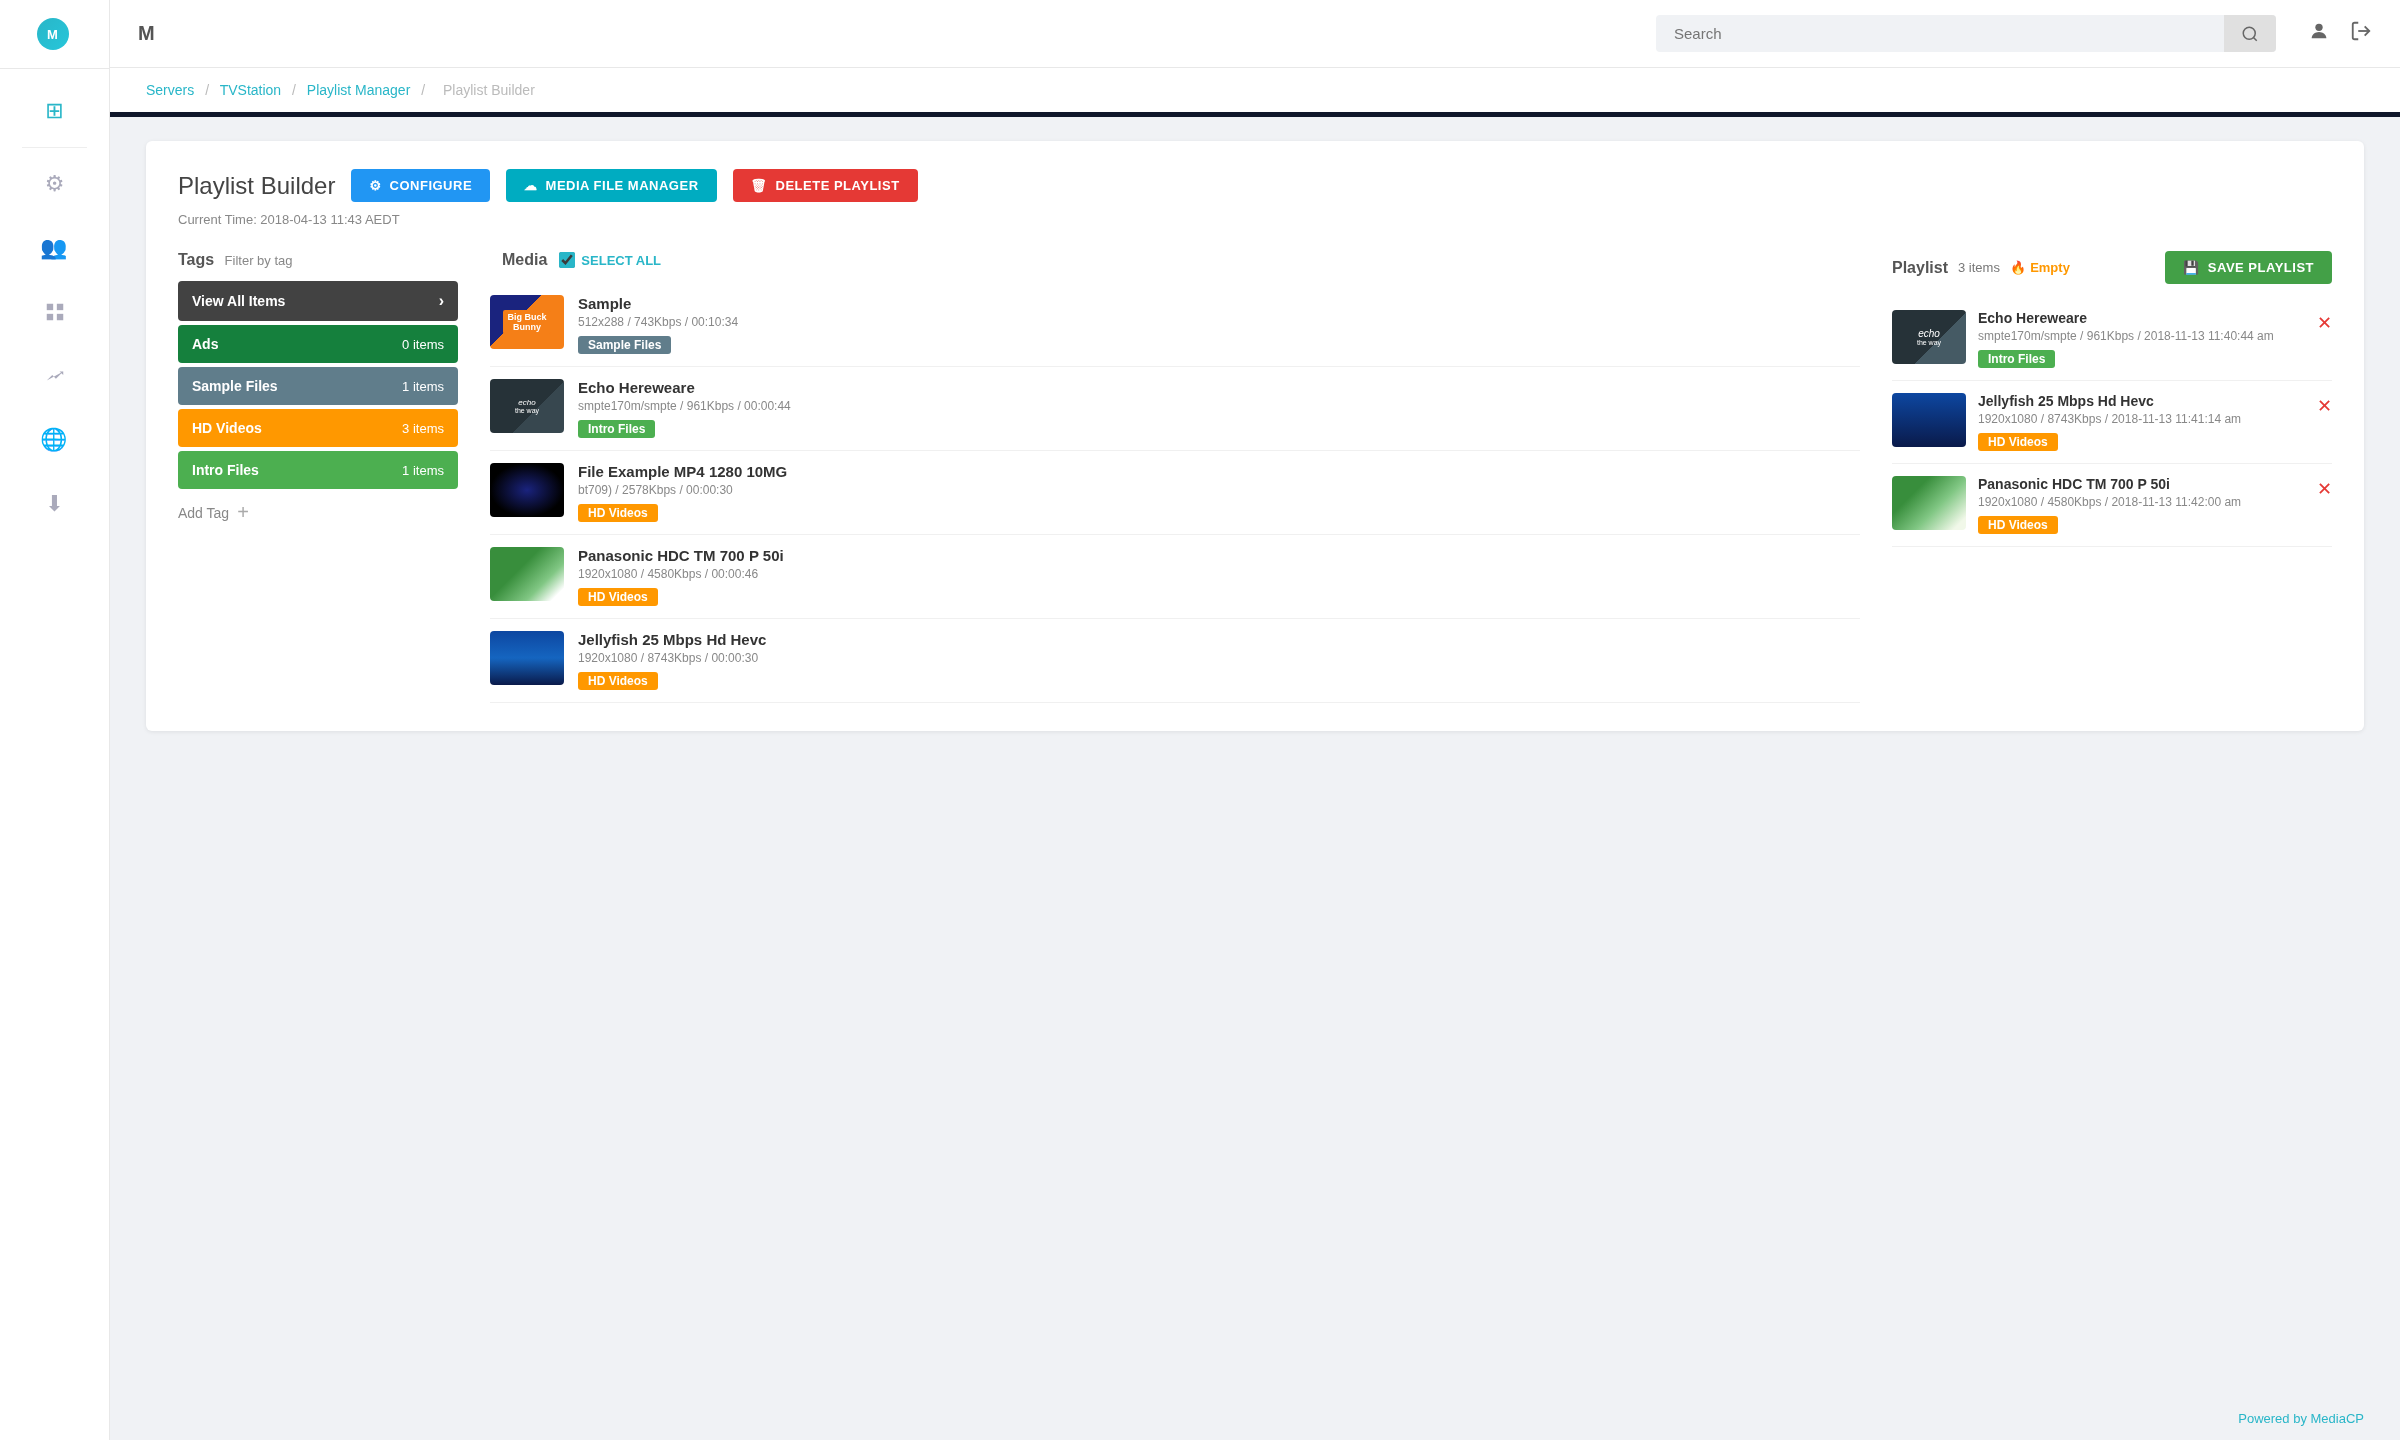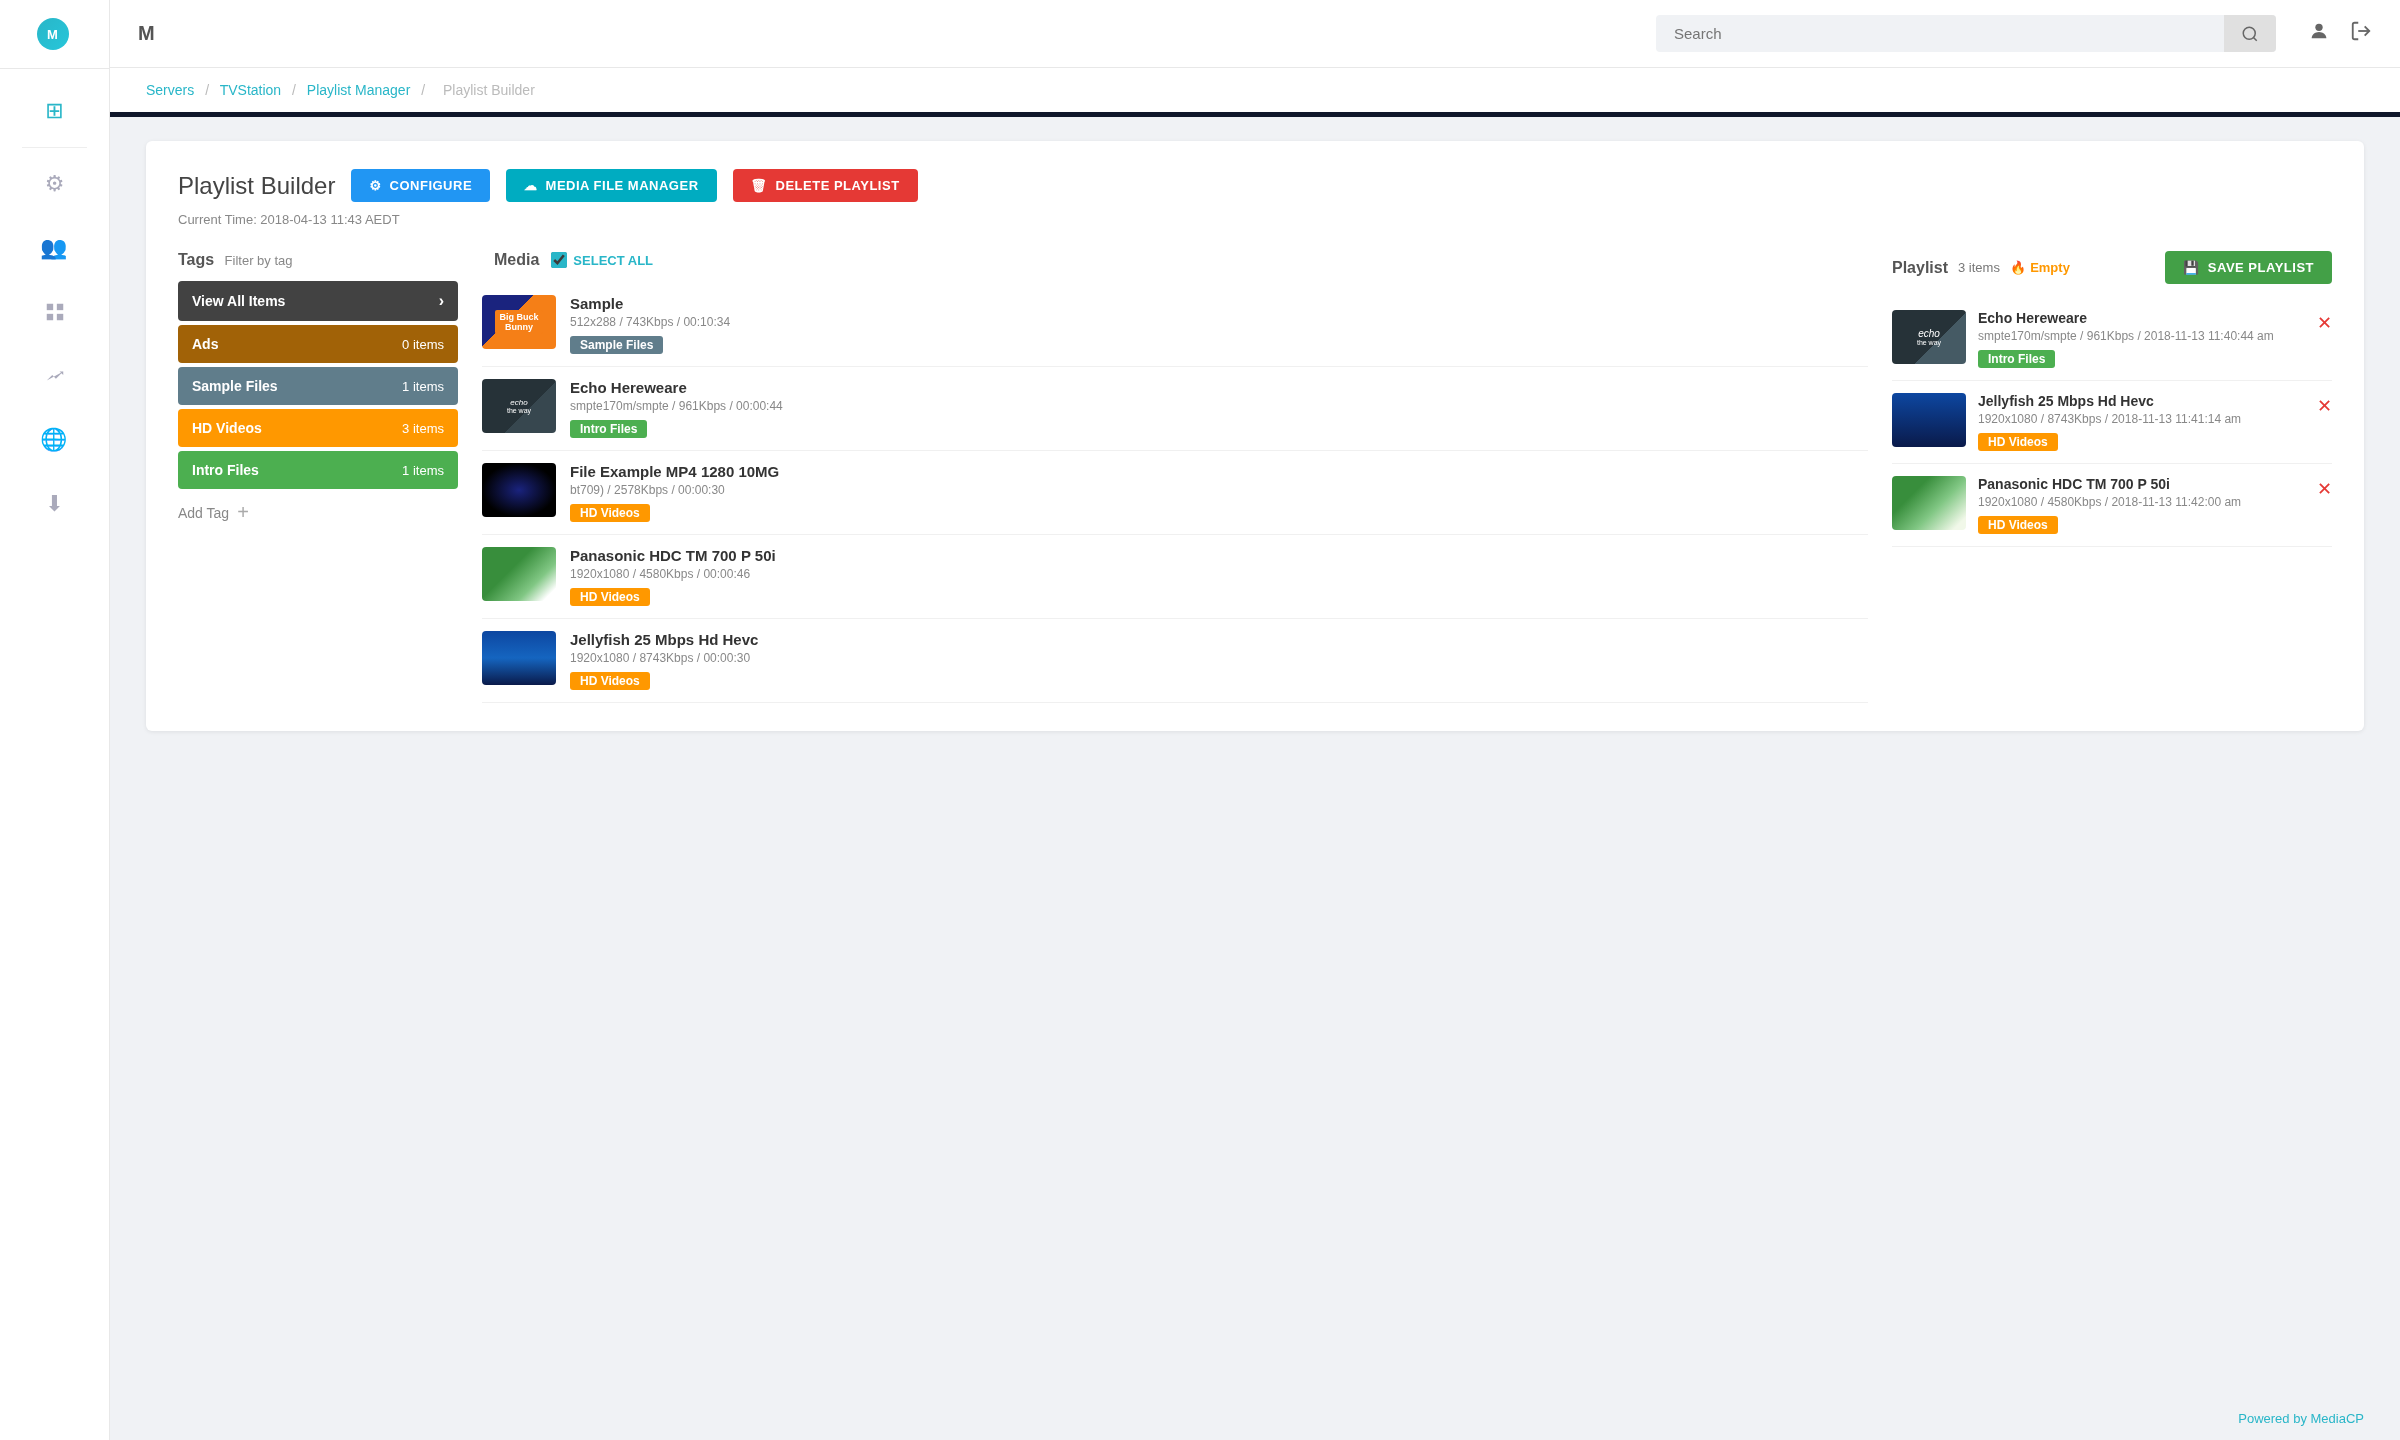--- a/index.html
+++ b/index.html
@@ -174,21 +174,21 @@
     .current-time {
       font-size: 13px;
       color: #888;
       margin-bottom: 24px;
     }
 
     
     .builder-columns {
       display: grid;
       grid-template-columns: 280px 1fr 440px;
-      gap: 24px;
+      gap: 32px;
       align-items: start;
     }
 
     
     .tags-section .section-title {
       font-size: 16px;
       color: #555;
       margin-bottom: 12px;
       font-weight: 600;
     }
@@ -205,21 +205,21 @@
       padding: 11px 14px;
       border-radius: 4px;
       margin-bottom: 4px;
       cursor: pointer;
       font-size: 14px;
       font-weight: 600;
       color: #fff;
     }
     .tag-item .tag-arrow { font-size: 16px; }
     .tag-dark { background: #424242; }
-    .tag-cyan { background: #a16207; }
+    .tag-cyan { background: #15803d; }
     .tag-blue-grey { background: #607d8b; }
     .tag-orange { background: #ff9800; }
     .tag-green { background: #4caf50; }
 
     .add-tag-row {
       display: flex;
       align-items: center;
       gap: 8px;
       margin-top: 12px;
       color: #888;

